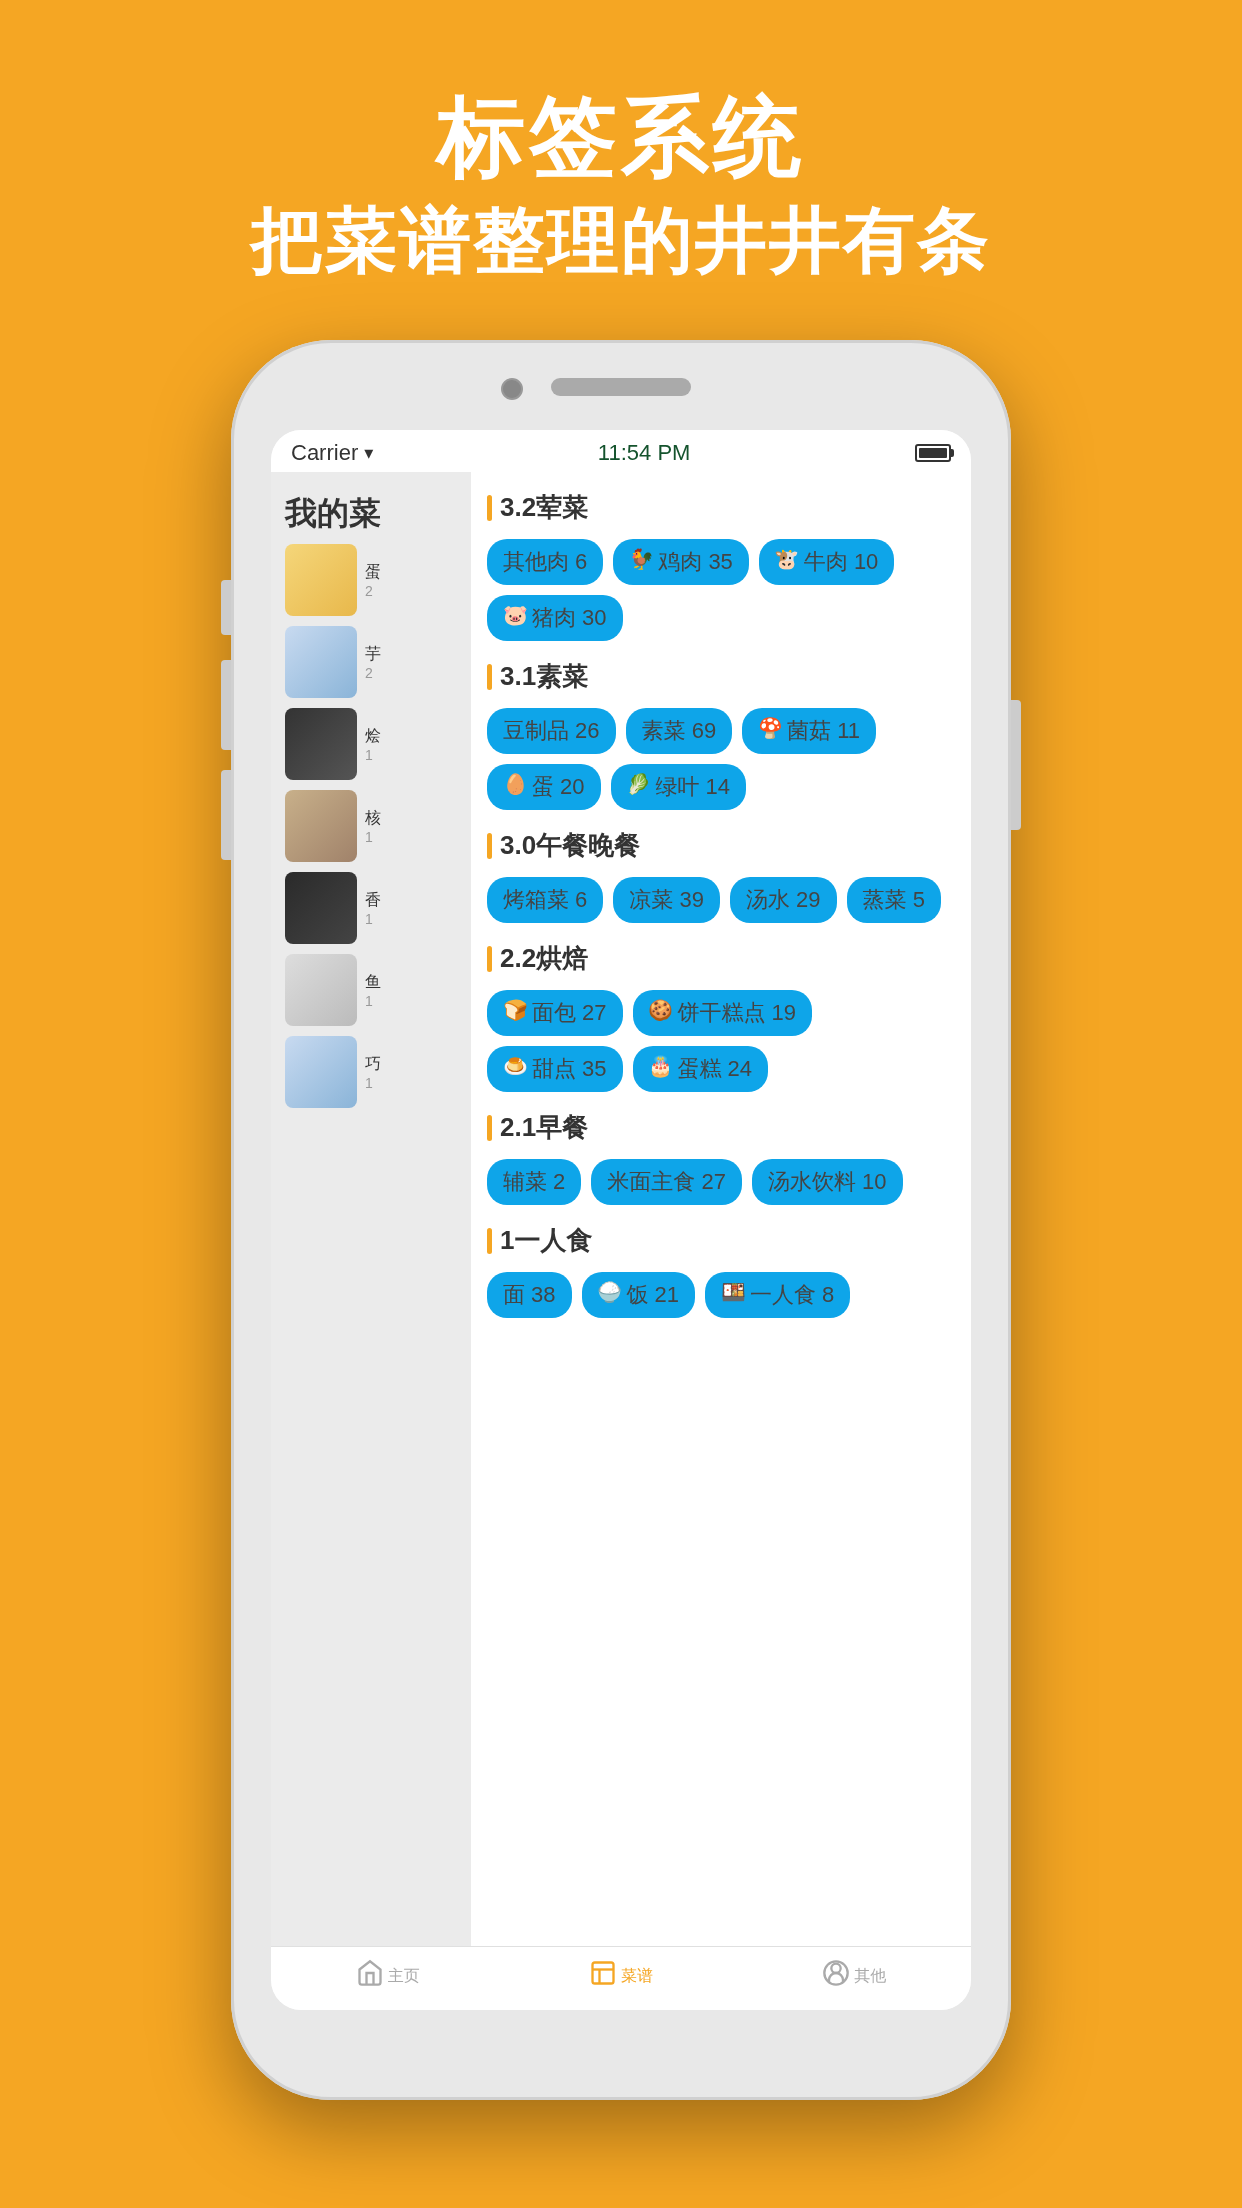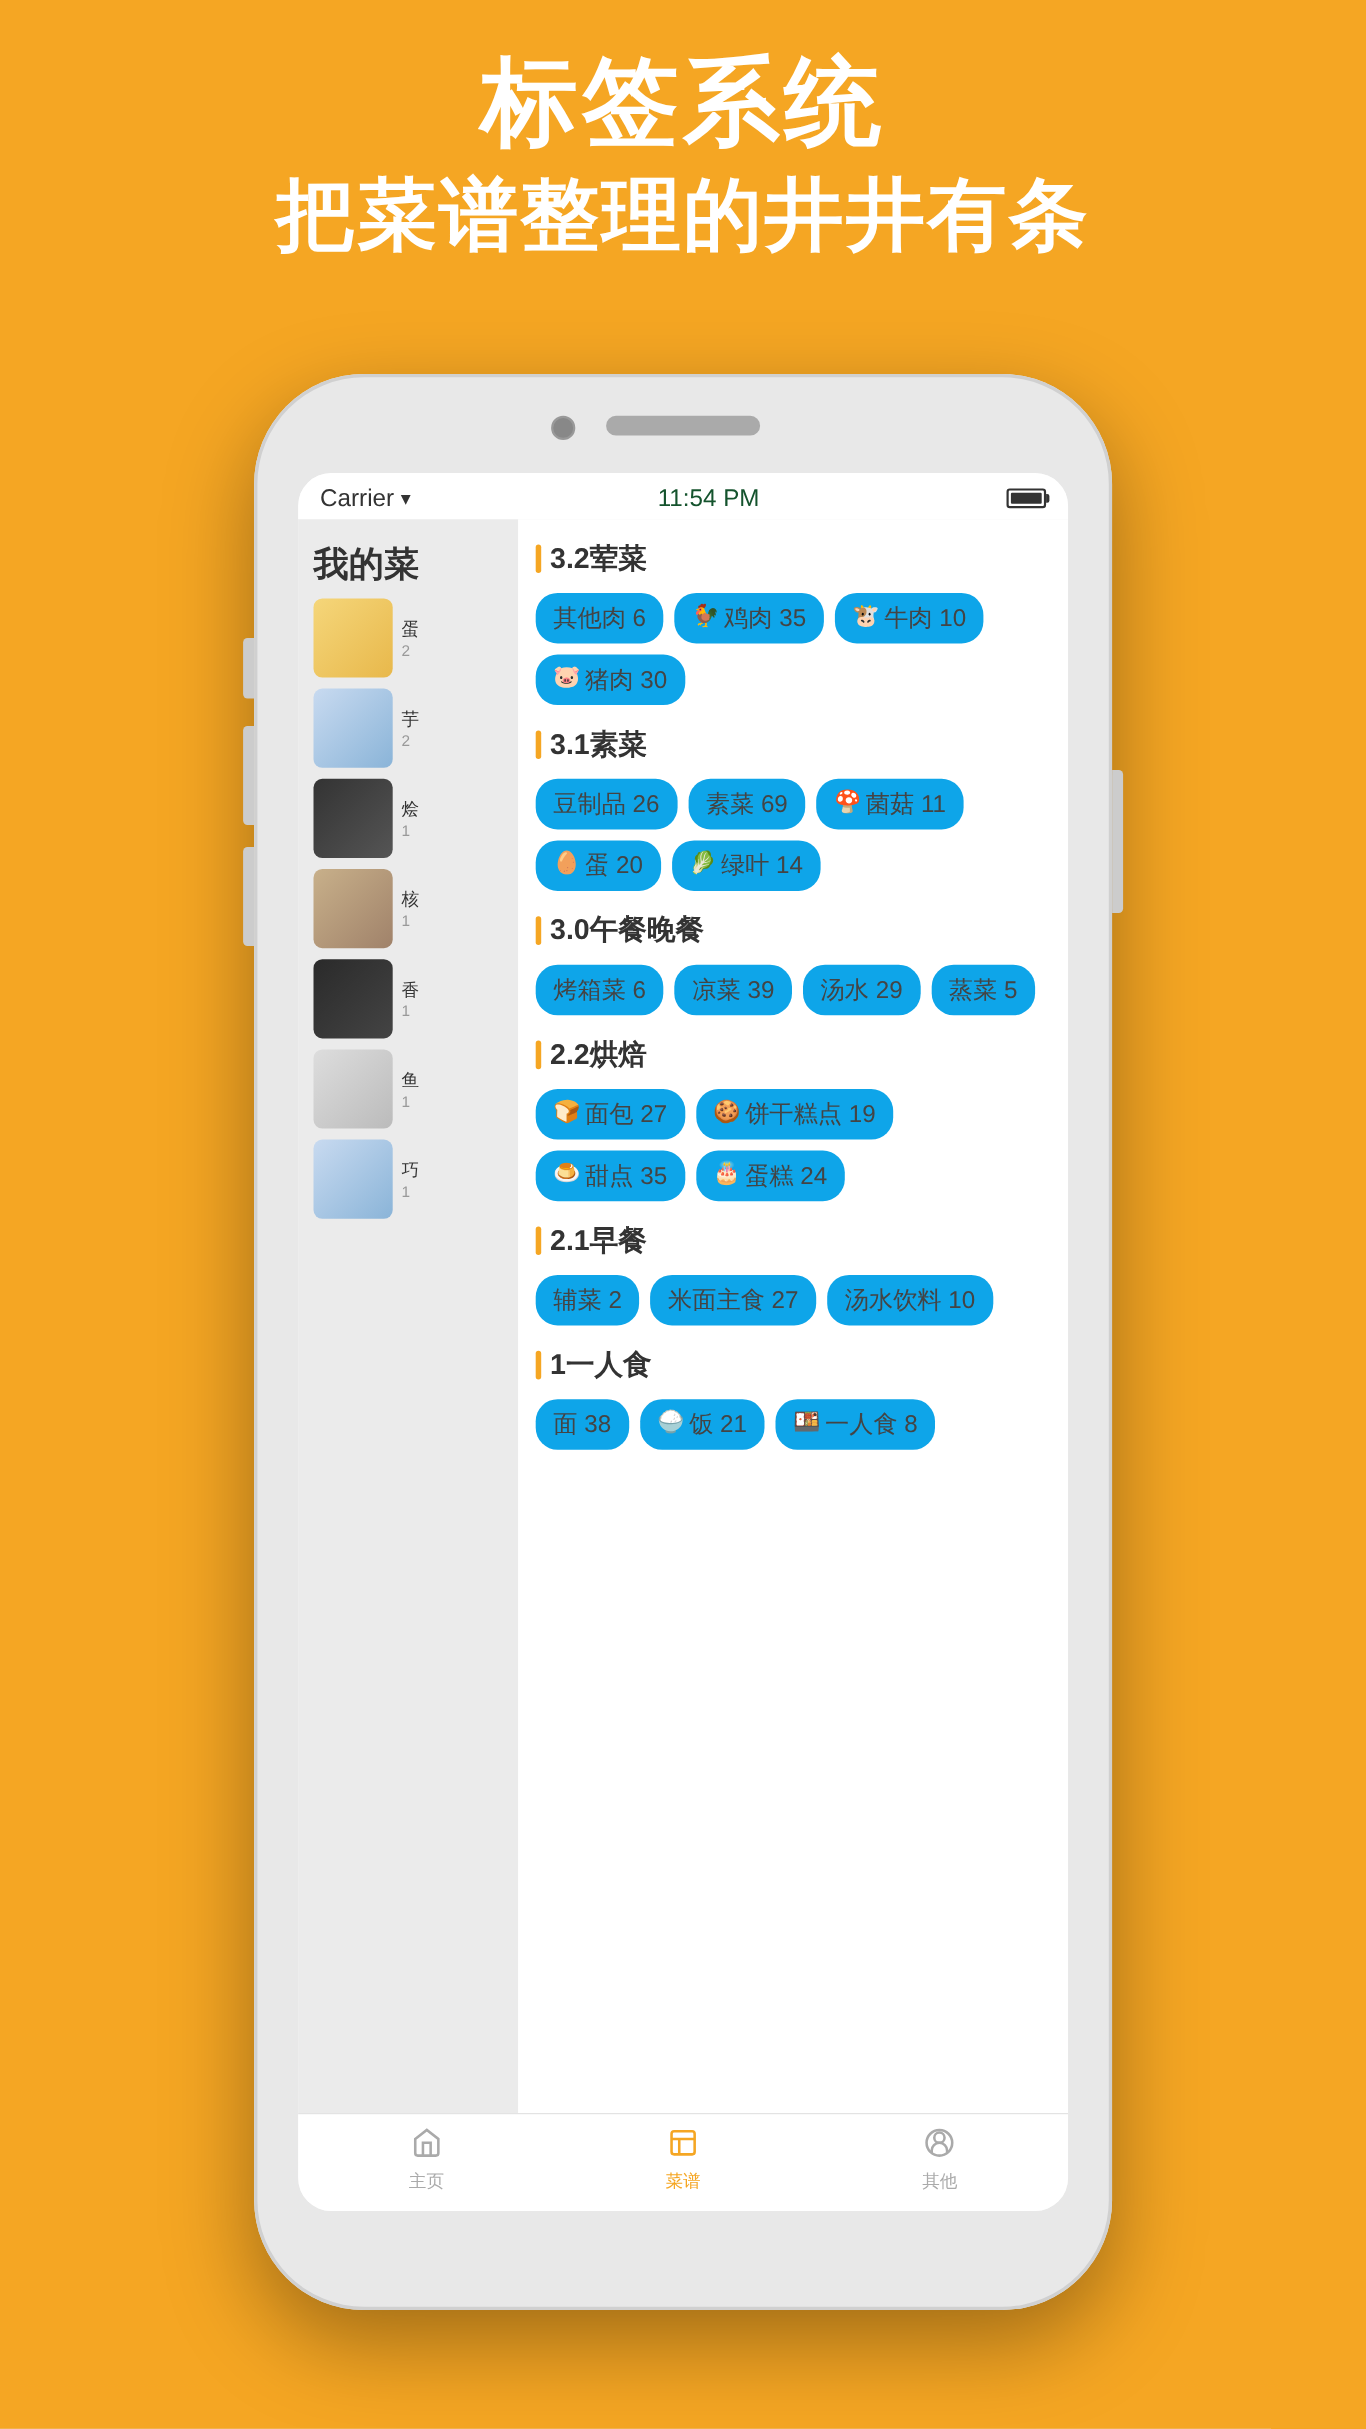--- a/index.html
+++ b/index.html
@@ -8,21 +8,21 @@
       height: 2208px;
       background-color: #F5A623;
       font-family: -apple-system, 'PingFang SC', 'Helvetica Neue', Arial, sans-serif;
       overflow: hidden;
       position: relative;
     }
 
     
     .header-text {
       text-align: center;
-      padding-top: 36px;
+      padding-top: 80px;
       color: white;
       line-height: 1.3;
     }
     .header-text h1 {
       font-size: 88px;
       font-weight: bold;
       letter-spacing: 4px;
     }
     .header-text h2 {
       font-size: 72px;
@@ -291,21 +291,21 @@
       background: white;
       border-top: 1px solid #e0e0e0;
       display: flex;
       justify-content: space-around;
       align-items: center;
       padding: 12px 0 16px;
       flex-shrink: 0;
     }
     .tab-item {
       display: flex;
-      flex-direction: column;
+      flex-direction: row;
       align-items: center;
       gap: 4px;
       cursor: pointer;
     }
     .tab-icon {
       font-size: 28px;
       color: #aaa;
     }
     .tab-icon.active {
       color: #F5A623;

